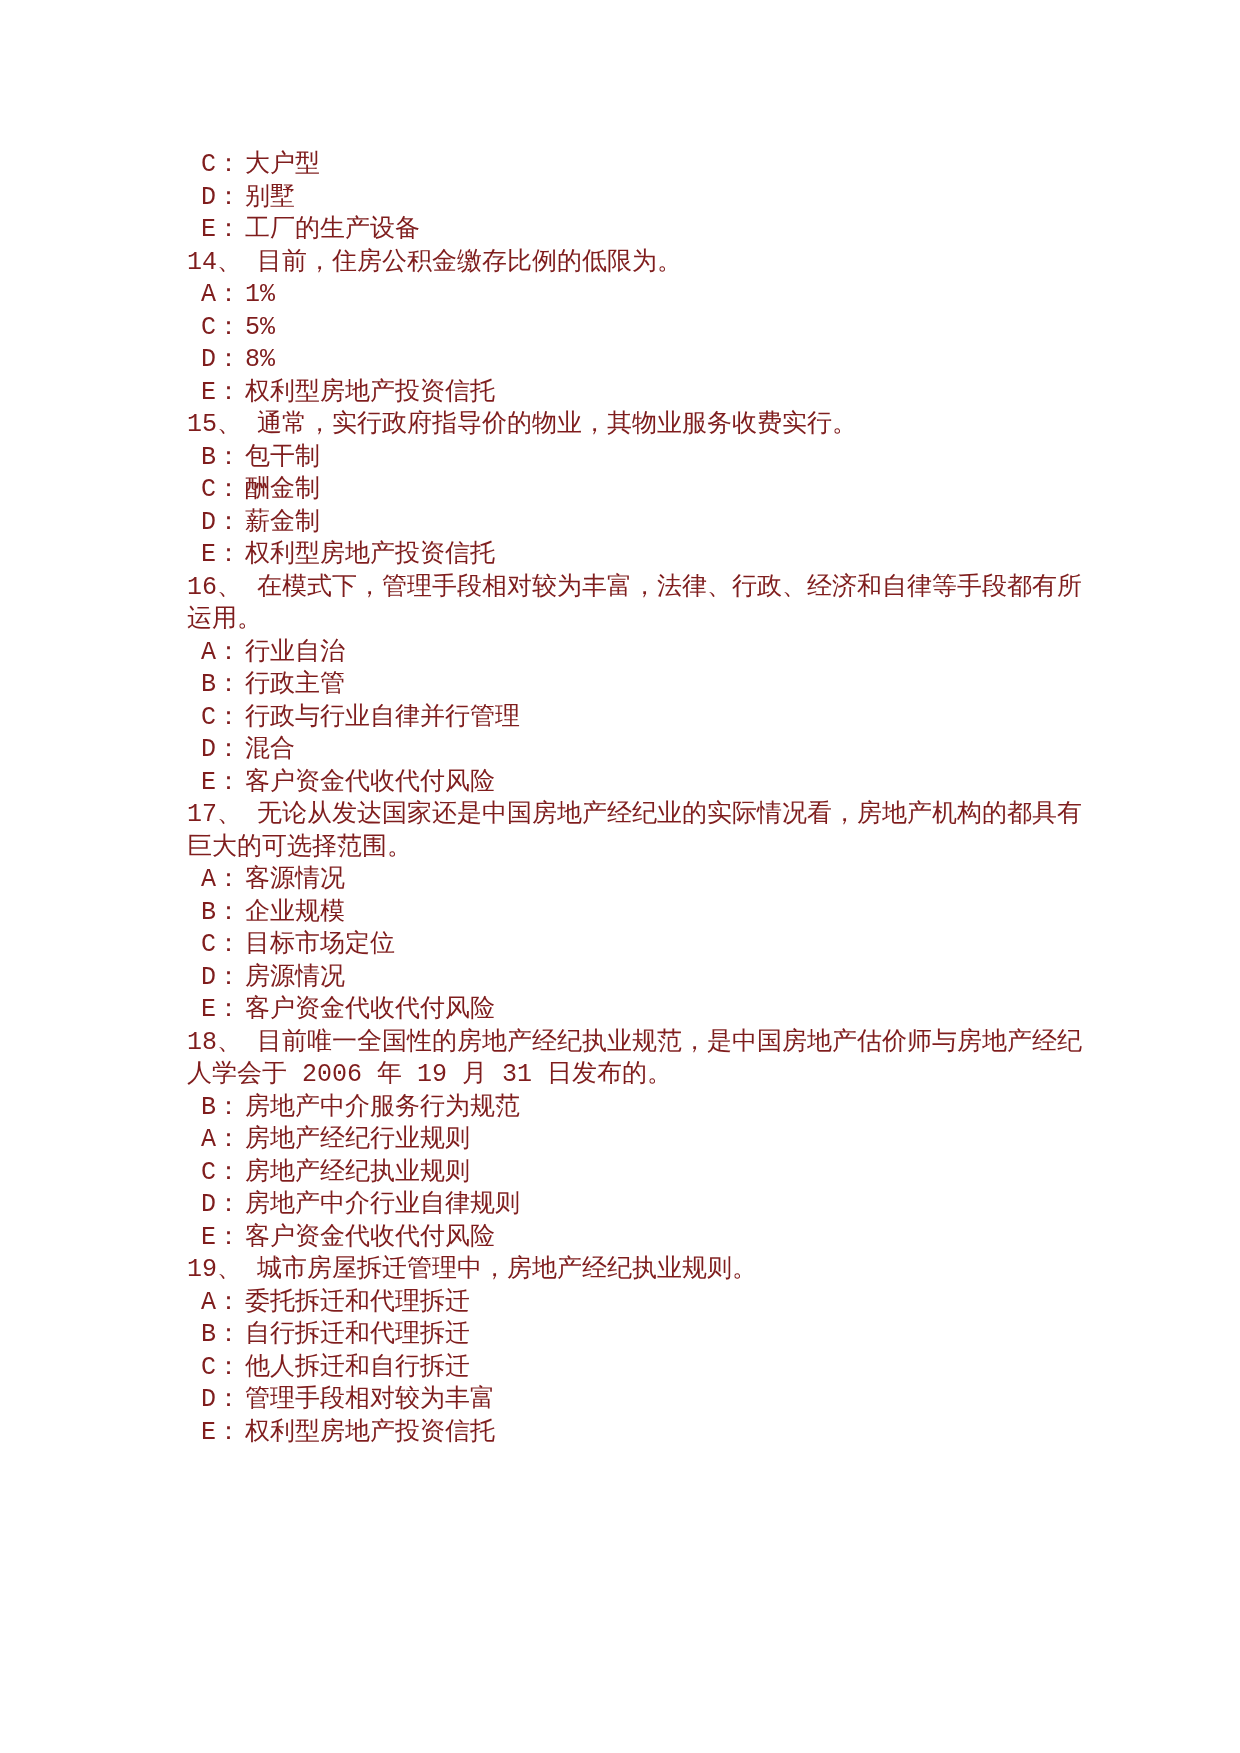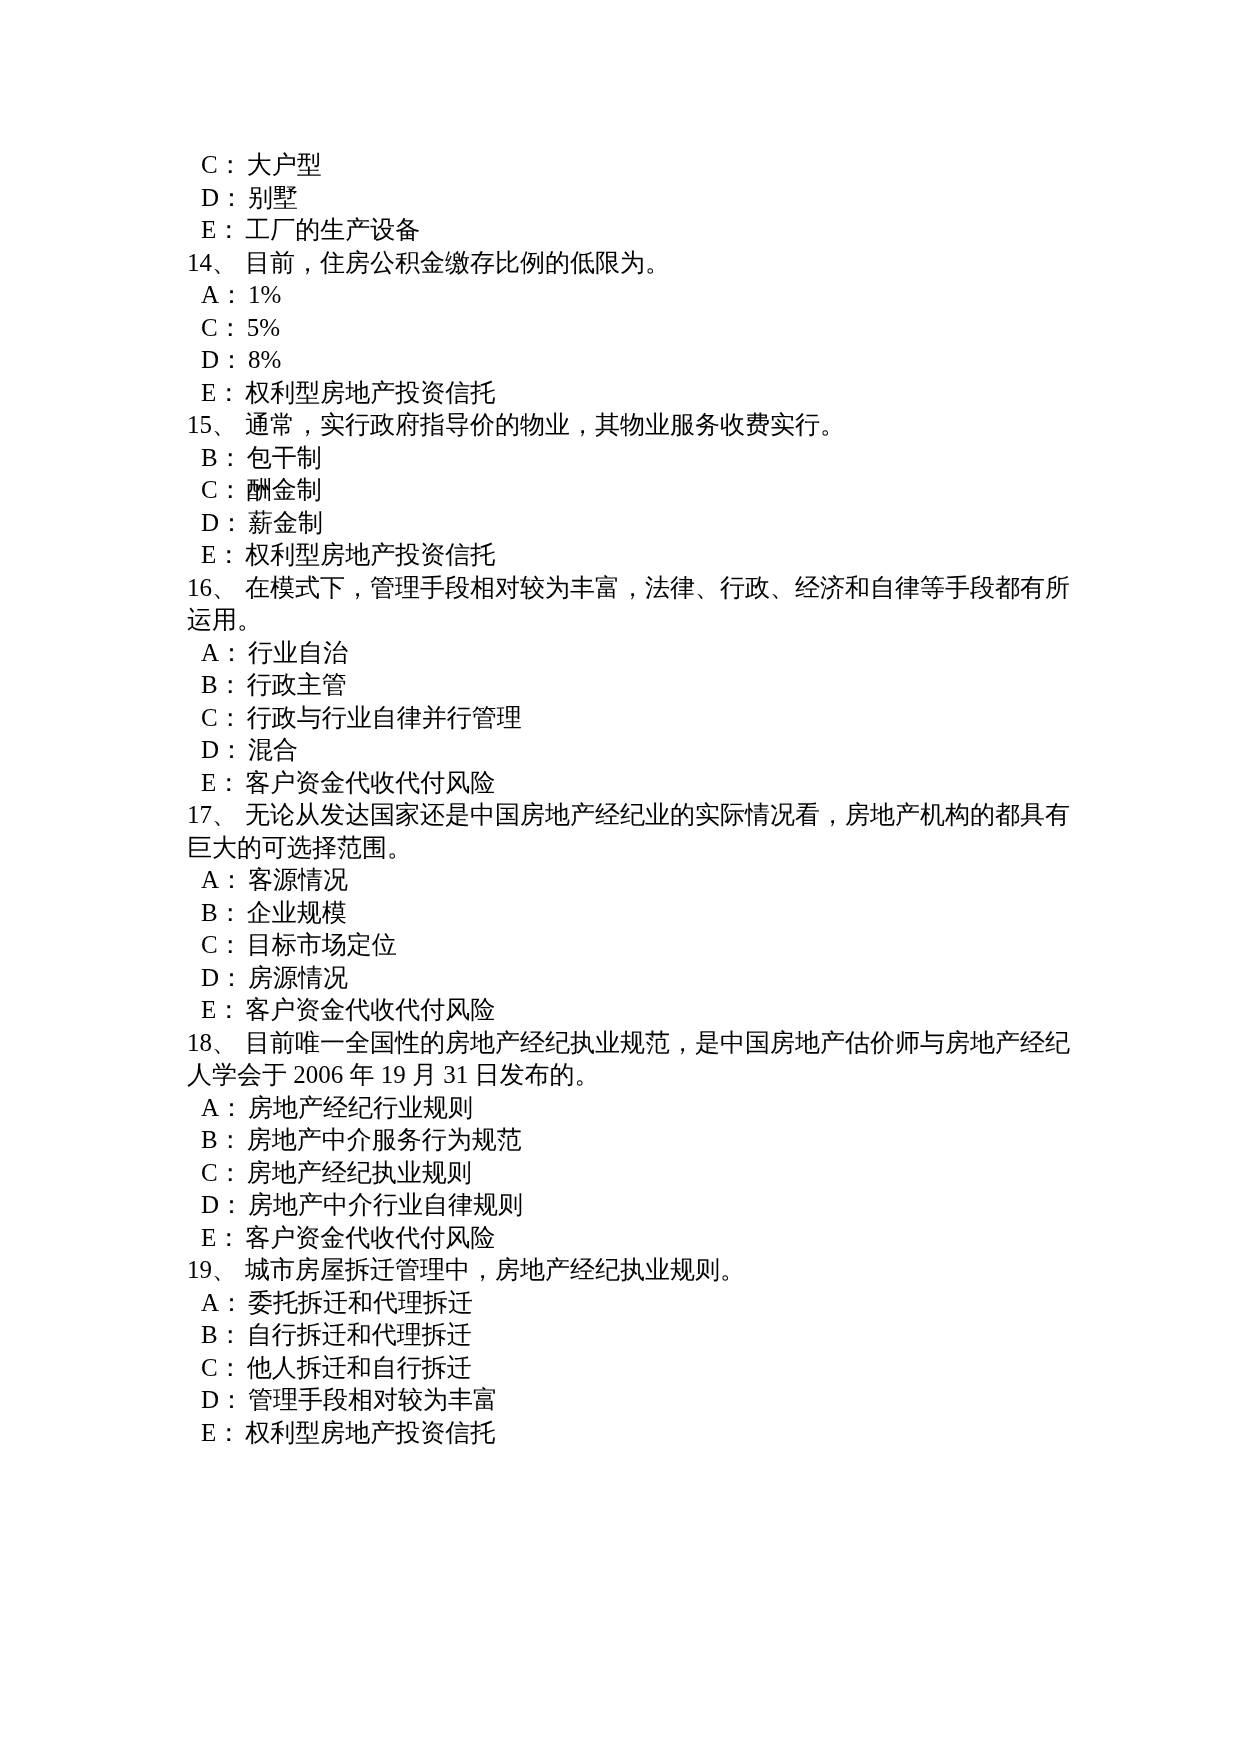--- a/index.html
+++ b/index.html
@@ -6,43 +6,43 @@
     margin: 0;
     padding: 0;
     background: #ffffff;
   }
   .page {
     position: relative;
     width: 1240px;
     height: 1753px;
     background: #ffffff;
     overflow: hidden;
-    font-family: Liberation Serif, serif;
-    color: #000000;
+    font-family: Liberation Mono, monospace;
+    color: #7f1d1d;
   }
   .content {
     position: absolute;
     left: 187px;
     top: 149px;
     width: 905px;
     font-size: 25px;
     line-height: 32.5px;
     font-weight: 500;
   }
   .line {
     white-space: nowrap;
   }
   .opt-line {
     padding-left: 14px;
   }
   .opt-label {
     margin-right: 4px;
   }
   .q-num {
-    margin-right: 8px;
+    margin-right: 15px;
     text-align: right;
   }
 </style>
 </head>
 <body>
 
 <div class="page">
   <div class="content">
       <div>
         <div class="line opt-line"><span class="opt-label">C：</span><span class="opt-text">大户型</span></div>
@@ -77,22 +77,22 @@
         <div class="line q-line"><span>巨大的可选择范围。</span></div>
         <div class="line opt-line"><span class="opt-label">A：</span><span class="opt-text">客源情况</span></div>
         <div class="line opt-line"><span class="opt-label">B：</span><span class="opt-text">企业规模</span></div>
         <div class="line opt-line"><span class="opt-label">C：</span><span class="opt-text">目标市场定位</span></div>
         <div class="line opt-line"><span class="opt-label">D：</span><span class="opt-text">房源情况</span></div>
         <div class="line opt-line"><span class="opt-label">E：</span><span class="opt-text">客户资金代收代付风险</span></div>
       </div>
       <div>
         <div class="line q-line"><span class="q-num">18、</span><span>目前唯一全国性的房地产经纪执业规范，是中国房地产估价师与房地产经纪</span></div>
         <div class="line q-line"><span>人学会于 2006 年 19 月 31 日发布的。</span></div>
+        <div class="line opt-line"><span class="opt-label">B：</span><span class="opt-text">房地产中介服务行为规范</span></div>
         <div class="line opt-line"><span class="opt-label">A：</span><span class="opt-text">房地产经纪行业规则</span></div>
-        <div class="line opt-line"><span class="opt-label">B：</span><span class="opt-text">房地产中介服务行为规范</span></div>
         <div class="line opt-line"><span class="opt-label">C：</span><span class="opt-text">房地产经纪执业规则</span></div>
         <div class="line opt-line"><span class="opt-label">D：</span><span class="opt-text">房地产中介行业自律规则</span></div>
         <div class="line opt-line"><span class="opt-label">E：</span><span class="opt-text">客户资金代收代付风险</span></div>
       </div>
       <div>
         <div class="line q-line"><span class="q-num">19、</span><span>城市房屋拆迁管理中，房地产经纪执业规则。</span></div>
         <div class="line opt-line"><span class="opt-label">A：</span><span class="opt-text">委托拆迁和代理拆迁</span></div>
         <div class="line opt-line"><span class="opt-label">B：</span><span class="opt-text">自行拆迁和代理拆迁</span></div>
         <div class="line opt-line"><span class="opt-label">C：</span><span class="opt-text">他人拆迁和自行拆迁</span></div>
         <div class="line opt-line"><span class="opt-label">D：</span><span class="opt-text">管理手段相对较为丰富</span></div>

